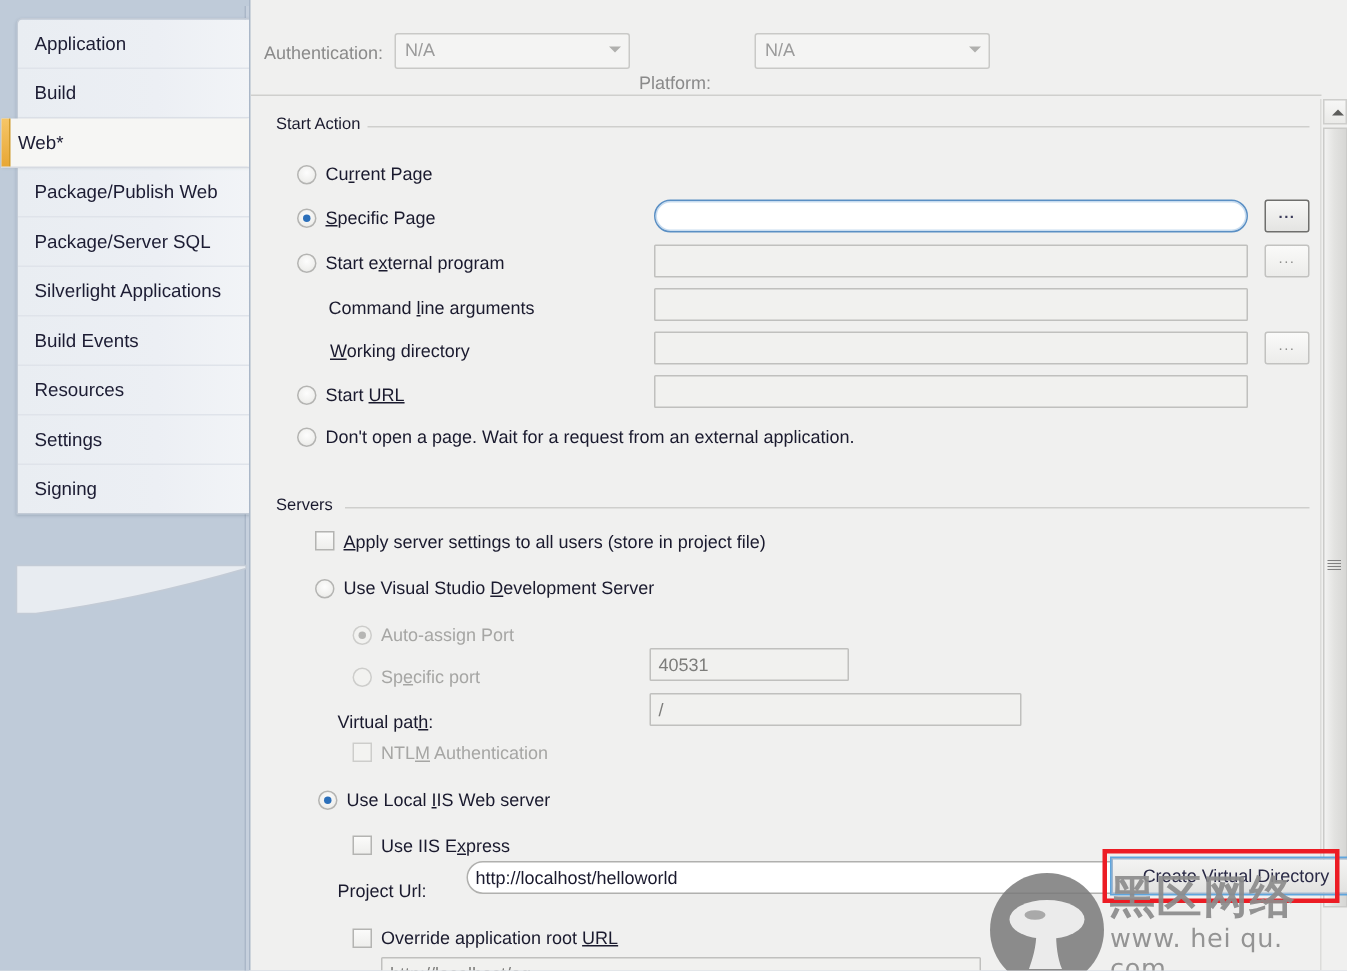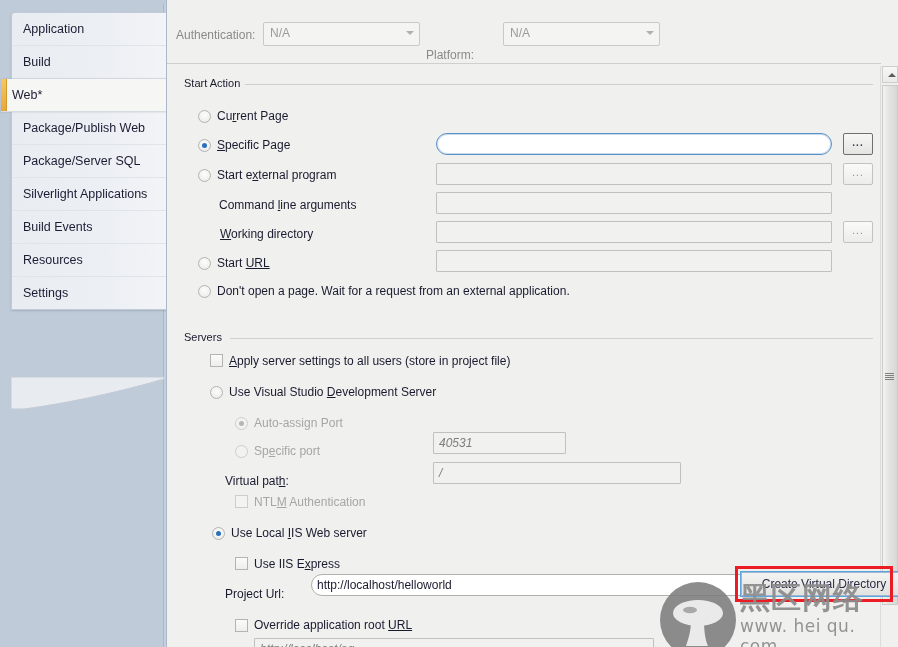--- a/index.html
+++ b/index.html
@@ -128,21 +128,21 @@
   .field{
     position:absolute;height:22px;
     background:#f1f1ef;border:1px solid #c0c0be;border-radius:1px;
     box-sizing:border-box;
   }
   .field.enabled{background:#ffffff;border-color:#b0b0ae;border-radius:11px;}
   .field.focusring{border:1px solid #5a8fc4;box-shadow:0 0 0 1px #c9ddf0 inset;}
   .field .txt{
     position:absolute;left:5px;top:3px;font-size:12px;color:#1a1a2e;white-space:nowrap;
   }
-  .field .txt.dim{color:#7d7d7b;font-style:italic;}
+  .field .txt.dim{color:#7d7d7b;}
 
   .browsebtn{
     position:absolute;width:30px;height:22px;
     background:linear-gradient(to bottom,#fafaf9,#ececea);
     border:1px solid #c2c2c0;border-radius:2px;box-sizing:border-box;
     text-align:center;font-size:10px;color:#8e8e8c;line-height:18px;letter-spacing:1px;
   }
   .browsebtn.strong{
     border:1px solid #6f6f6d;
     background:linear-gradient(to bottom,#f7f7f6,#e4e4e2);
@@ -235,20 +235,23 @@
     </div>
     <div class="tab">
       <span>Build Events</span>
     </div>
     <div class="tab">
       <span>Resources</span>
     </div>
     <div class="tab">
       <span>Settings</span>
     </div>
+    <div class="tab">
+      <span>Signing</span>
+    </div>
   </div>
 
   <svg id="foldcurve" style="left:6px;top:372px;" viewBox="0 0 160 34">
     <path d="M5,0 L160,0 L160,12 L160,34 L5,34 Z" fill="none"></path>
     <path d="M5,2 L160,34 L160,2 Z" fill="#dde3ec" opacity="0"></path>
     <path d="M5,1 L158,1 L158,3 C120,14 70,26 18,33 L5,33 Z" fill="#e8ecf1" stroke="#c3cbd6" stroke-width="1"></path>
   </svg>
 </div>
 
 <div id="content">

